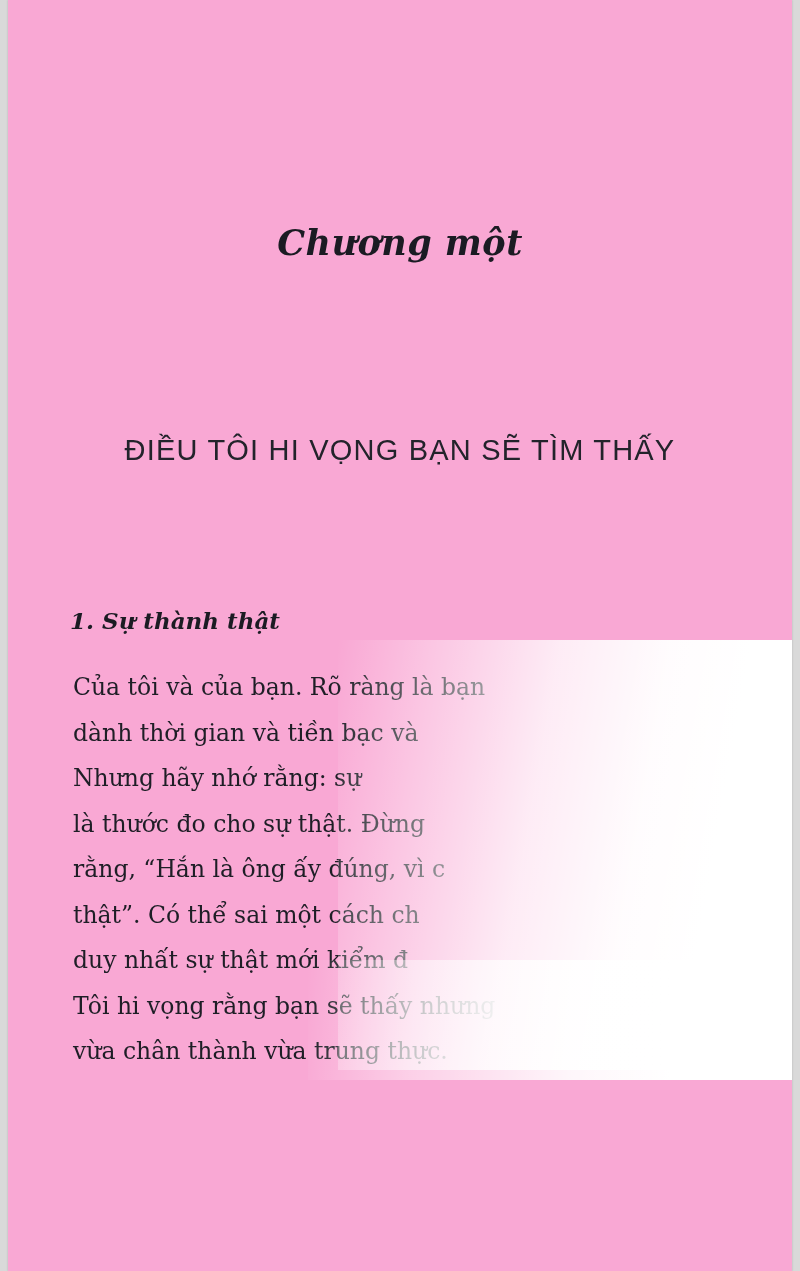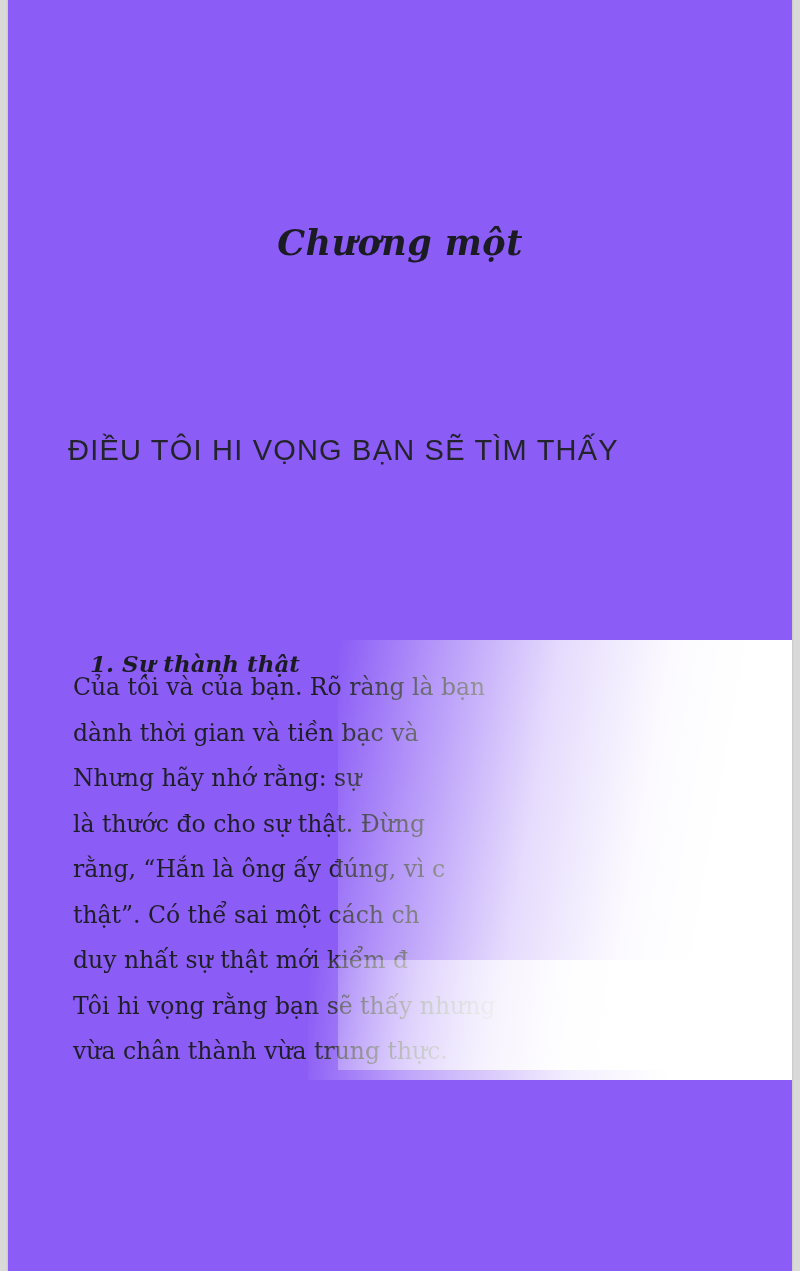--- a/index.html
+++ b/index.html
@@ -12,21 +12,21 @@
     background: #d9d9d9;
     font-family: "Liberation Serif", serif;
     overflow: hidden;
   }
   .page {
     position: absolute;
     left: 8px;
     top: 0;
     width: 784px;
     height: 1271px;
-    background: #8b5cf6;
+    background: #f9a8d4;
     box-shadow: 0 0 2px rgba(0,0,0,0.18);
     overflow: hidden;
   }
   .chapter-title {
     position: absolute;
     left: 0;
     top: 222px;
     width: 784px;
     text-align: center;
     font-family: "DejaVu Serif", serif;
@@ -34,41 +34,40 @@
     font-weight: 700;
     font-size: 35px;
     color: #1b1b23;
     letter-spacing: 0.5px;
   }
   .section-heading {
     position: absolute;
     left: 60px;
     top: 425px;
     width: 664px;
-    text-align: left;
+    text-align: center;
     font-family: "Liberation Sans", sans-serif;
     font-weight: 300;
     font-size: 29px;
     line-height: 50px;
     color: #23232b;
     letter-spacing: 1.2px;
   }
   .section-heading .line {
     display: block;
   }
   .subheading {
     position: absolute;
-    left: 82px;
+    left: 62px;
     top: 607px;
     font-family: "DejaVu Serif", serif;
     font-style: italic;
     font-weight: 700;
     font-size: 23px;
     color: #1b1b23;
-    margin-top: 43px;
   }
   .body-text {
     position: absolute;
     left: 65px;
     top: 665px;
     width: 660px;
     font-family: "DejaVu Serif", serif;
     font-size: 23.5px;
     line-height: 45.5px;
     color: #1e1e26;

